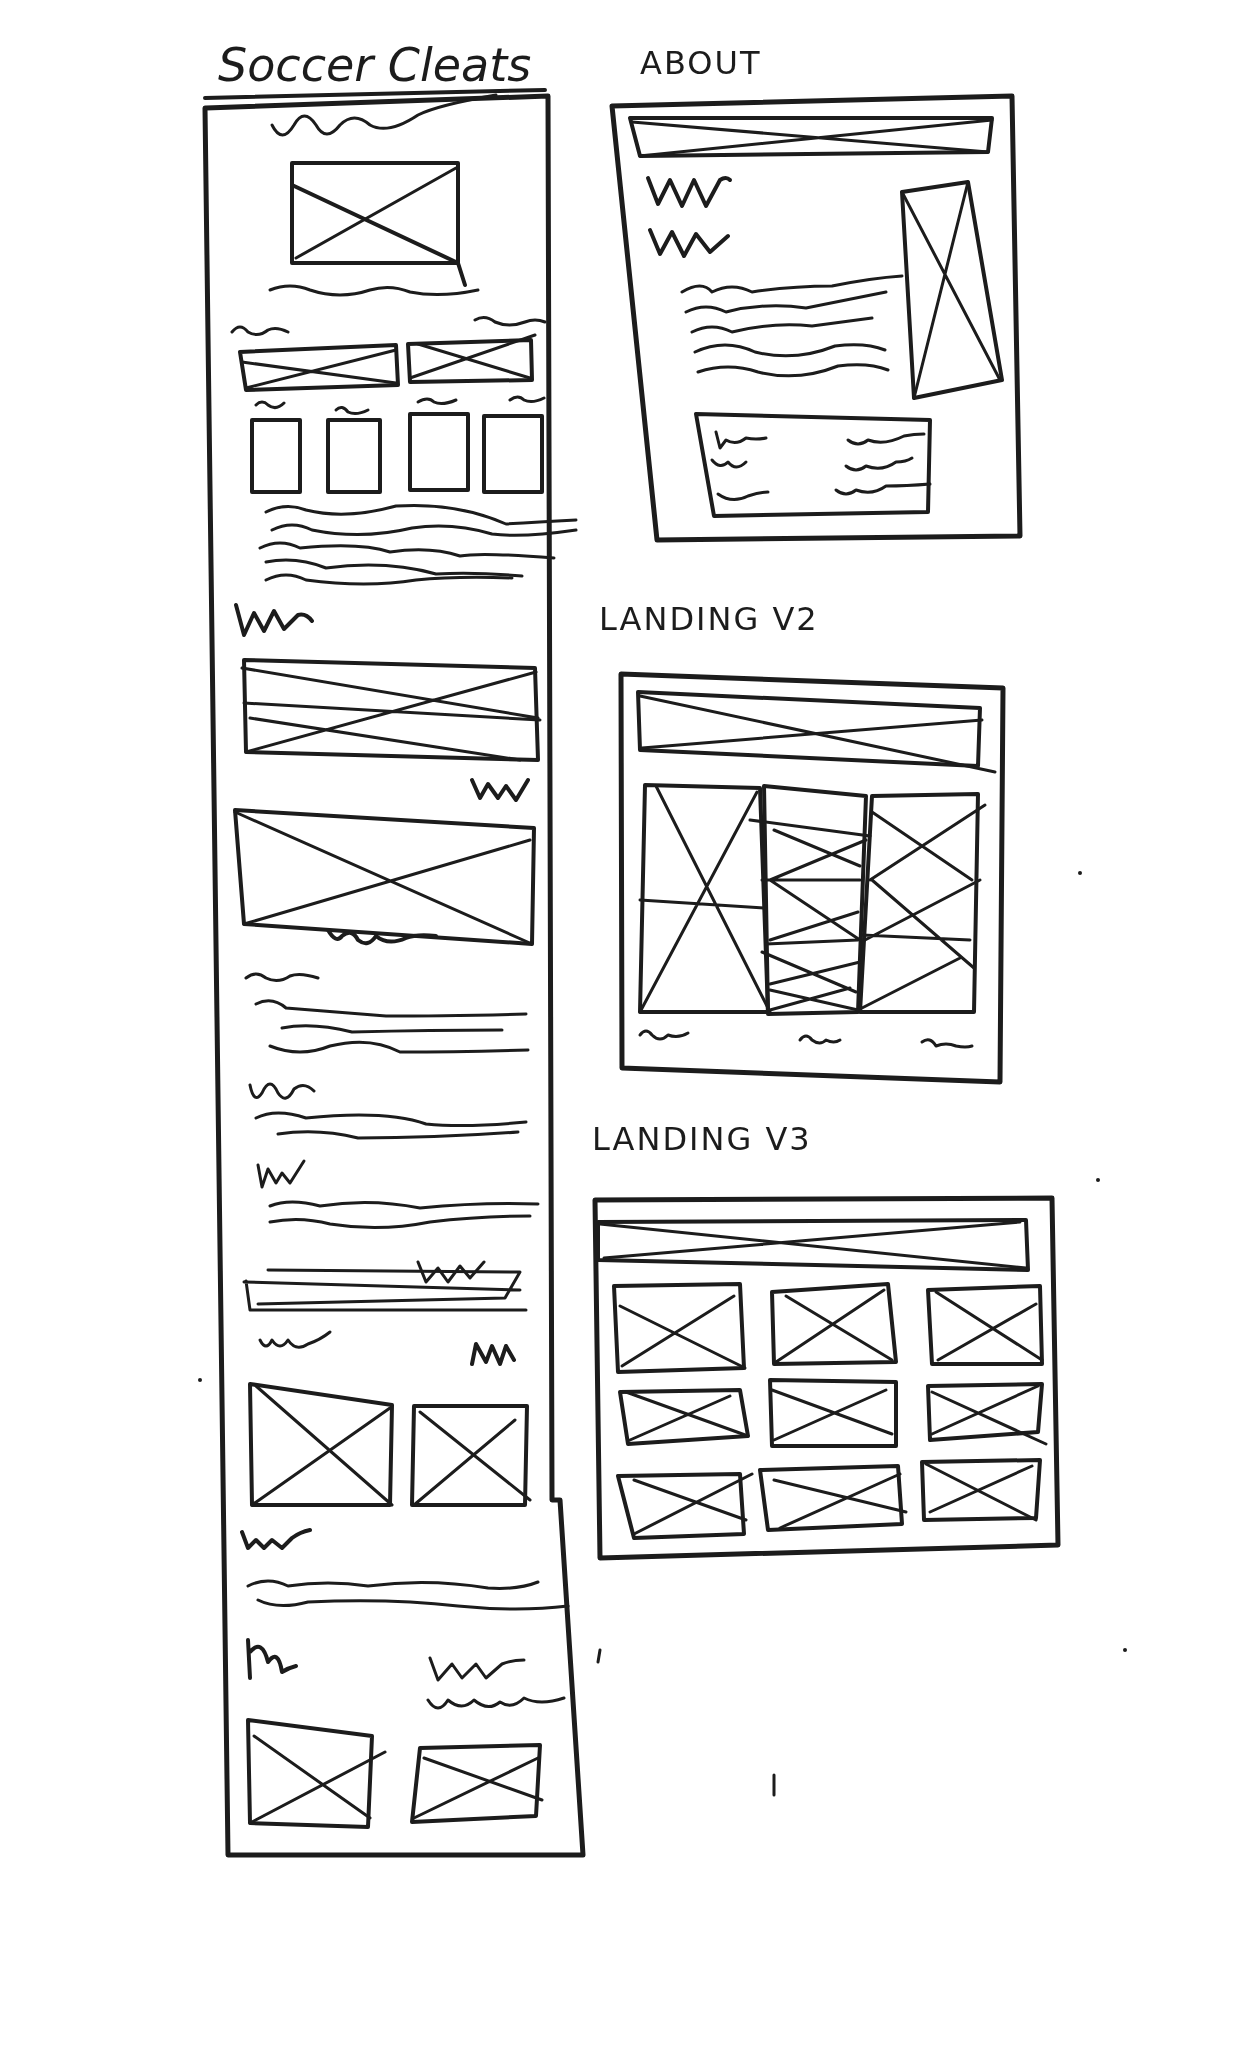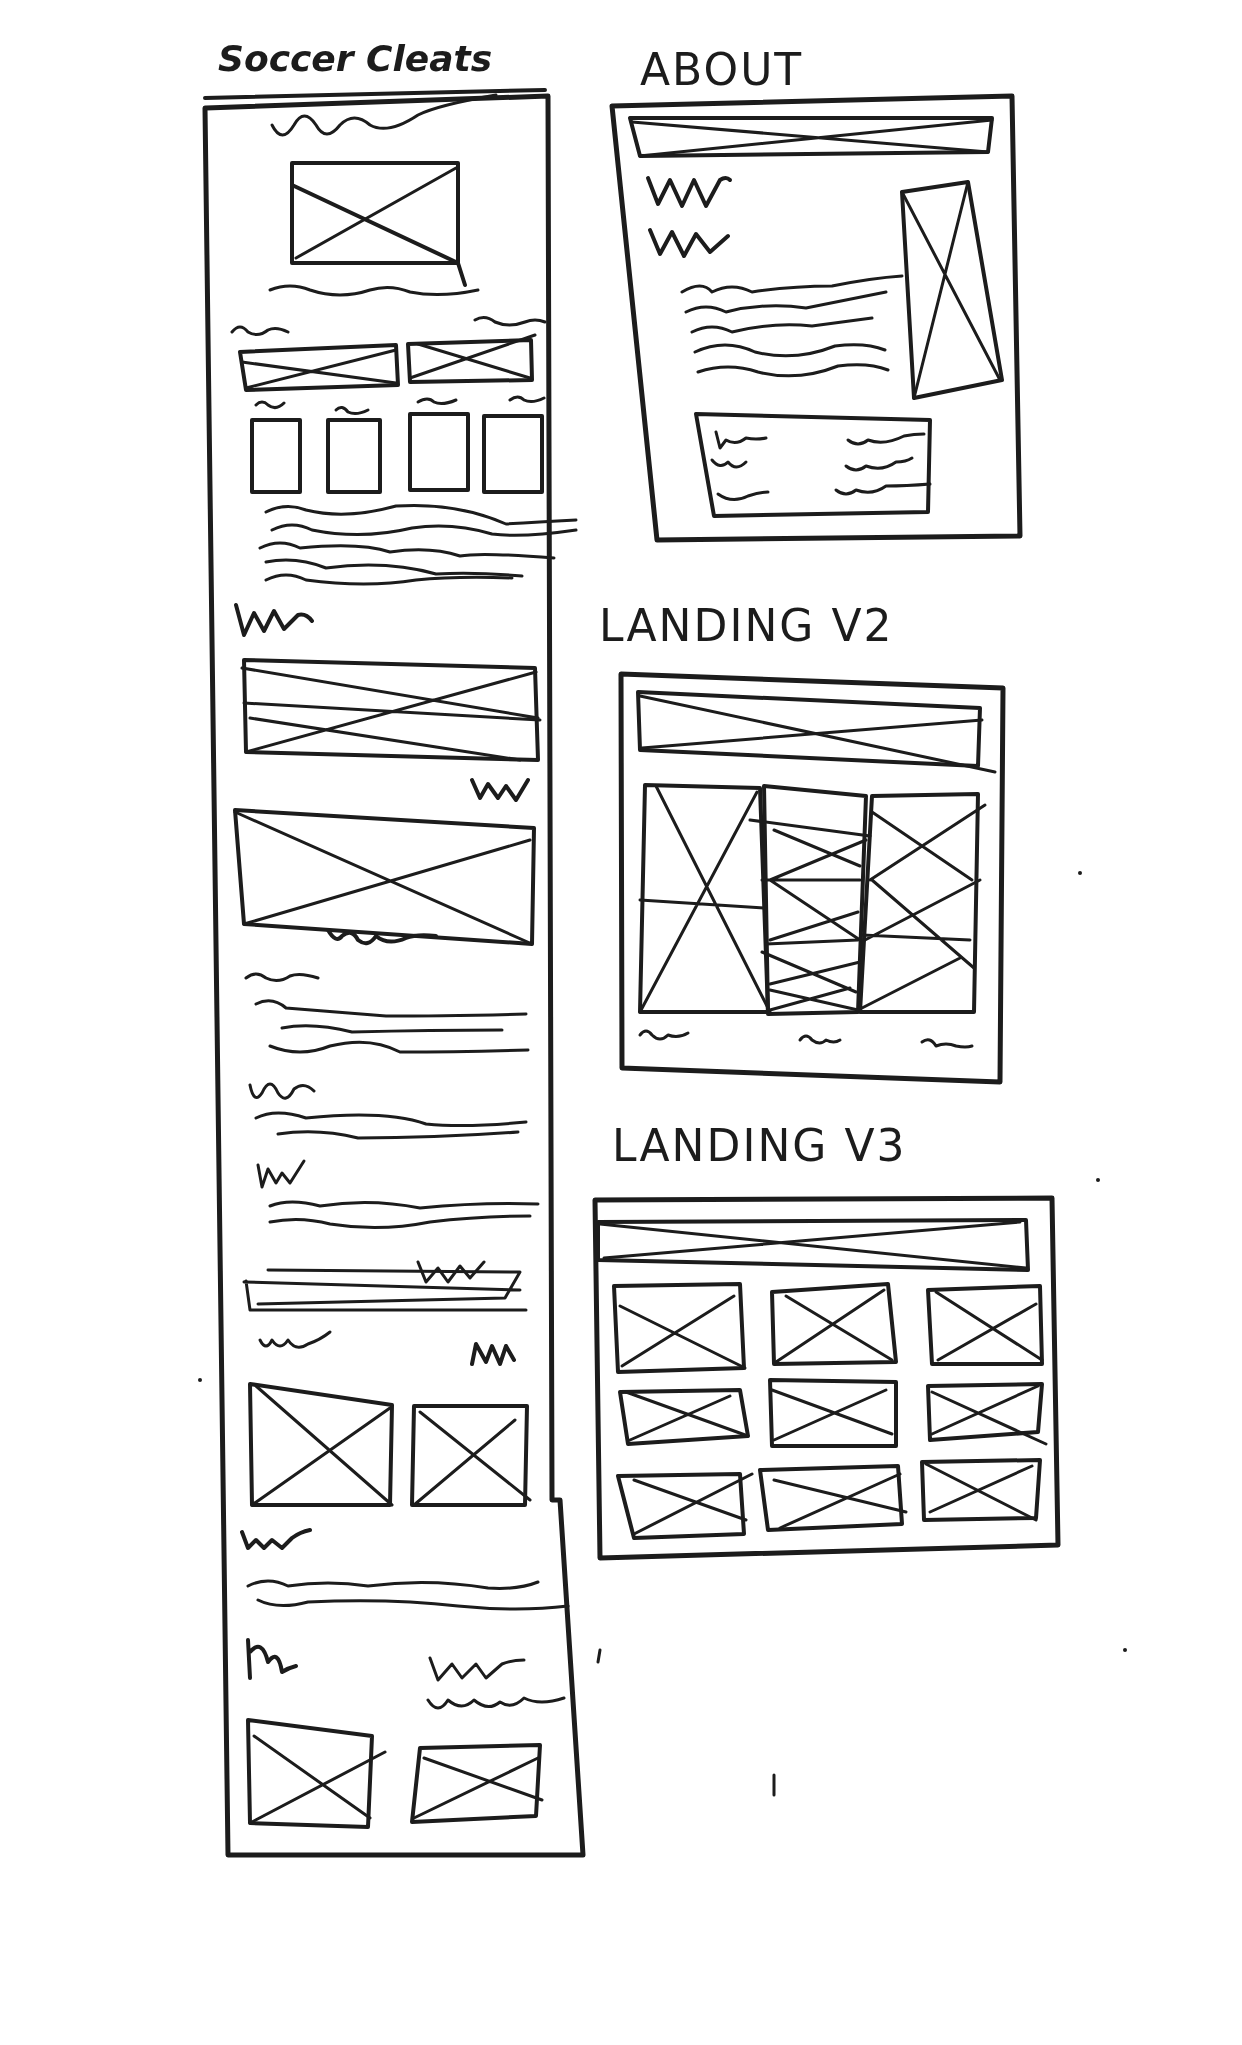--- a/index.html
+++ b/index.html
@@ -1,33 +1,33 @@
 <!DOCTYPE html>
 <html><head>
 <meta charset="utf-8">
 <style>
   html, body { margin: 0; padding: 0; background: #ffffff; }
   body { width: 1242px; height: 2045px; position: relative; overflow: hidden;
          font-family: "DejaVu Sans", sans-serif; color: #1a1a1a; }
   .label { position: absolute; font-family: "DejaVu Sans", sans-serif;
-           font-size: 44px; letter-spacing: 2px; color: #1c1c1c; white-space: nowrap; }
-  .label.script { font-style: italic; font-size: 36px; letter-spacing: 0; font-weight: bold; }
+           font-size: 32px; letter-spacing: 2px; color: #1c1c1c; white-space: nowrap; }
+  .label.script { font-style: italic; font-size: 46px; letter-spacing: 0; }
   svg.canvas { position: absolute; left: 0; top: 0; }
   .ink { fill: none; stroke: #1c1c1c; stroke-linecap: round; stroke-linejoin: round; }
   .thick { stroke-width: 5; }
   .med { stroke-width: 4; }
   .thin { stroke-width: 3; }
 </style>
 </head>
 <body>
 
 <div class="label script" style="left:218px; top:38px;">Soccer Cleats</div>
 <div class="label" style="left:640px; top:44px;">ABOUT</div>
 <div class="label" style="left:599px; top:600px;">LANDING V2</div>
-<div class="label" style="left:612px; top:1120px;">LANDING V3</div>
+<div class="label" style="left:592px; top:1120px;">LANDING V3</div>
 
 <svg class="canvas" width="1242" height="2045" viewBox="0 0 1242 2045">
 
   <g>
 
     <path class="ink med" d="M205 98 L545 90"></path>
 
     <path class="ink thick" d="M206 108 L548 96 L552 1500 L560 1500 L583 1855 L228 1855 L205 108 Z"></path>
 
     <path class="ink thin" d="M272 125 q10 20 22 0 q10 -18 22 0 q10 18 24 0 q14 -14 30 0 q18 10 48 -10 q20 -10 78 -20"></path>

